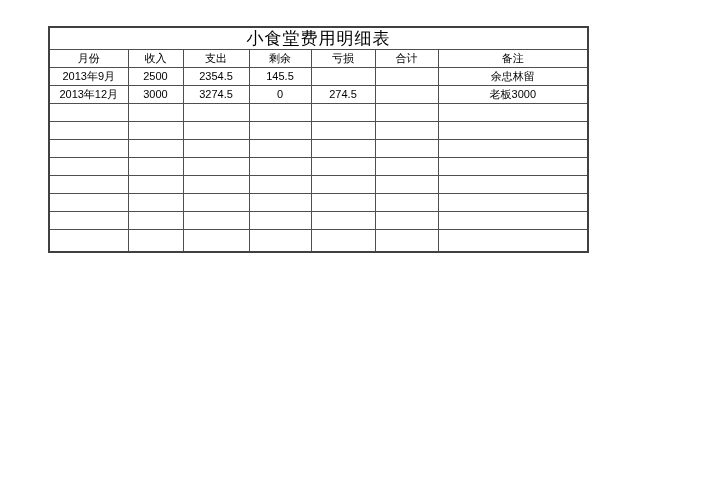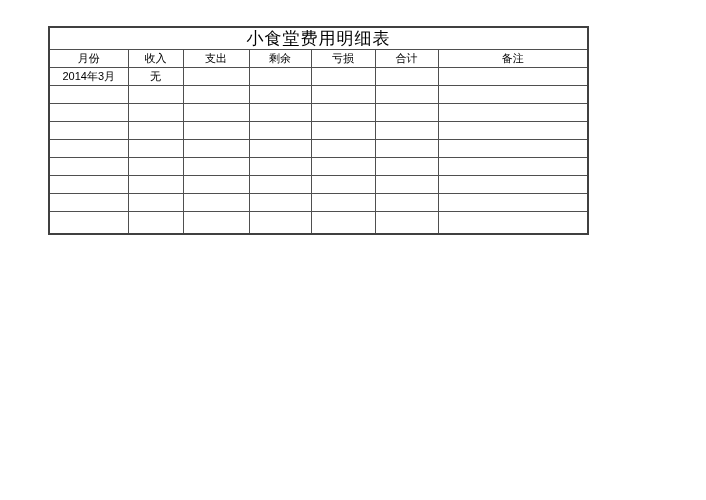--- a/index.html
+++ b/index.html
@@ -78,27 +78,36 @@
           <th class="col-header">收入</th>
           <th class="col-header">支出</th>
           <th class="col-header">剩余</th>
           <th class="col-header">亏损</th>
           <th class="col-header">合计</th>
           <th class="col-header">备注</th>
         </tr>
     </thead>
     <tbody id="table-body">
         <tr>
-          <td>2014年3月</td>
-          <td>无</td>
+          <td>2013年9月</td>
+          <td>2500</td>
+          <td>2354.5</td>
+          <td>145.5</td>
           <td></td>
           <td></td>
+          <td>余忠林留</td>
+        </tr>
+        <tr>
+          <td>2013年12月</td>
+          <td>3000</td>
+          <td>3274.5</td>
+          <td>0</td>
+          <td>274.5</td>
           <td></td>
-          <td></td>
-          <td></td>
+          <td>老板3000</td>
         </tr>
         <tr>
           <td></td>
           <td></td>
           <td></td>
           <td></td>
           <td></td>
           <td></td>
           <td></td>
         </tr>

